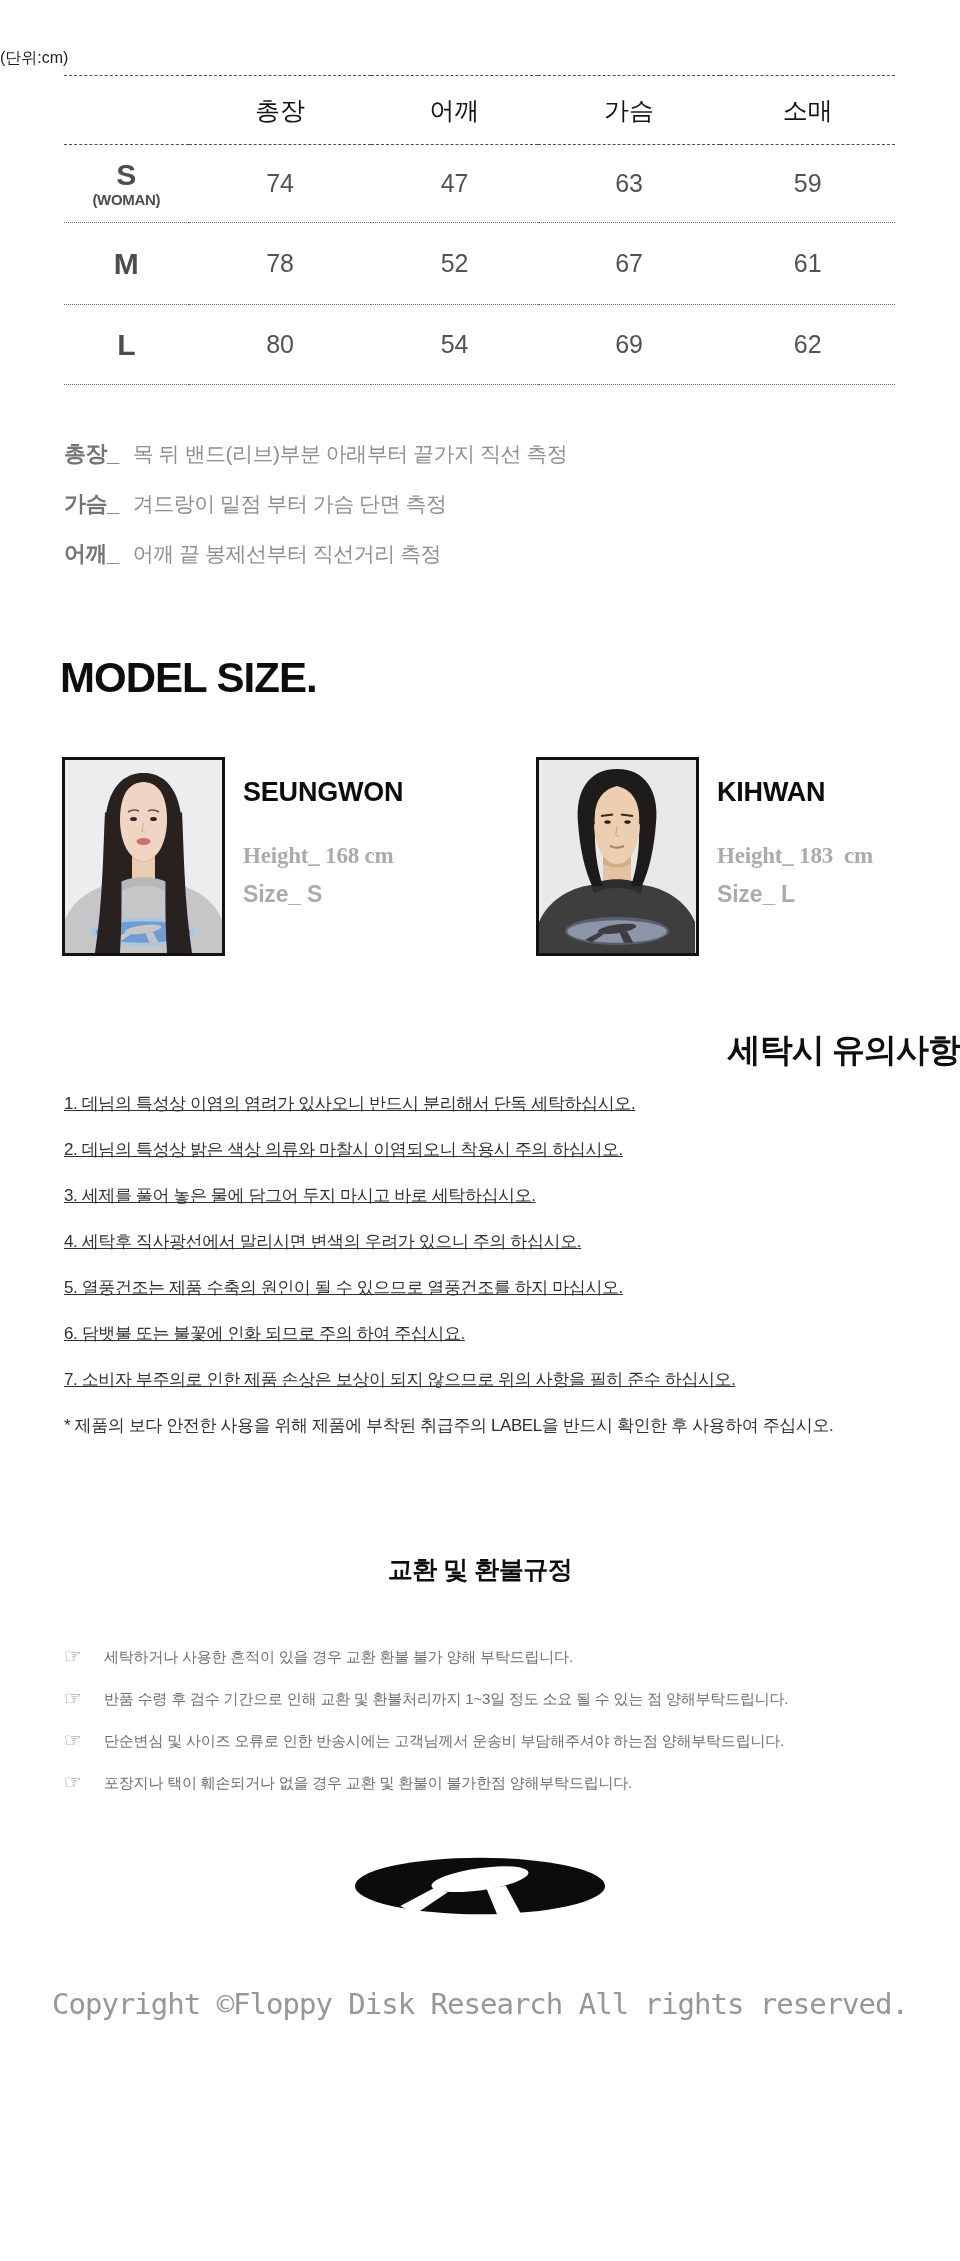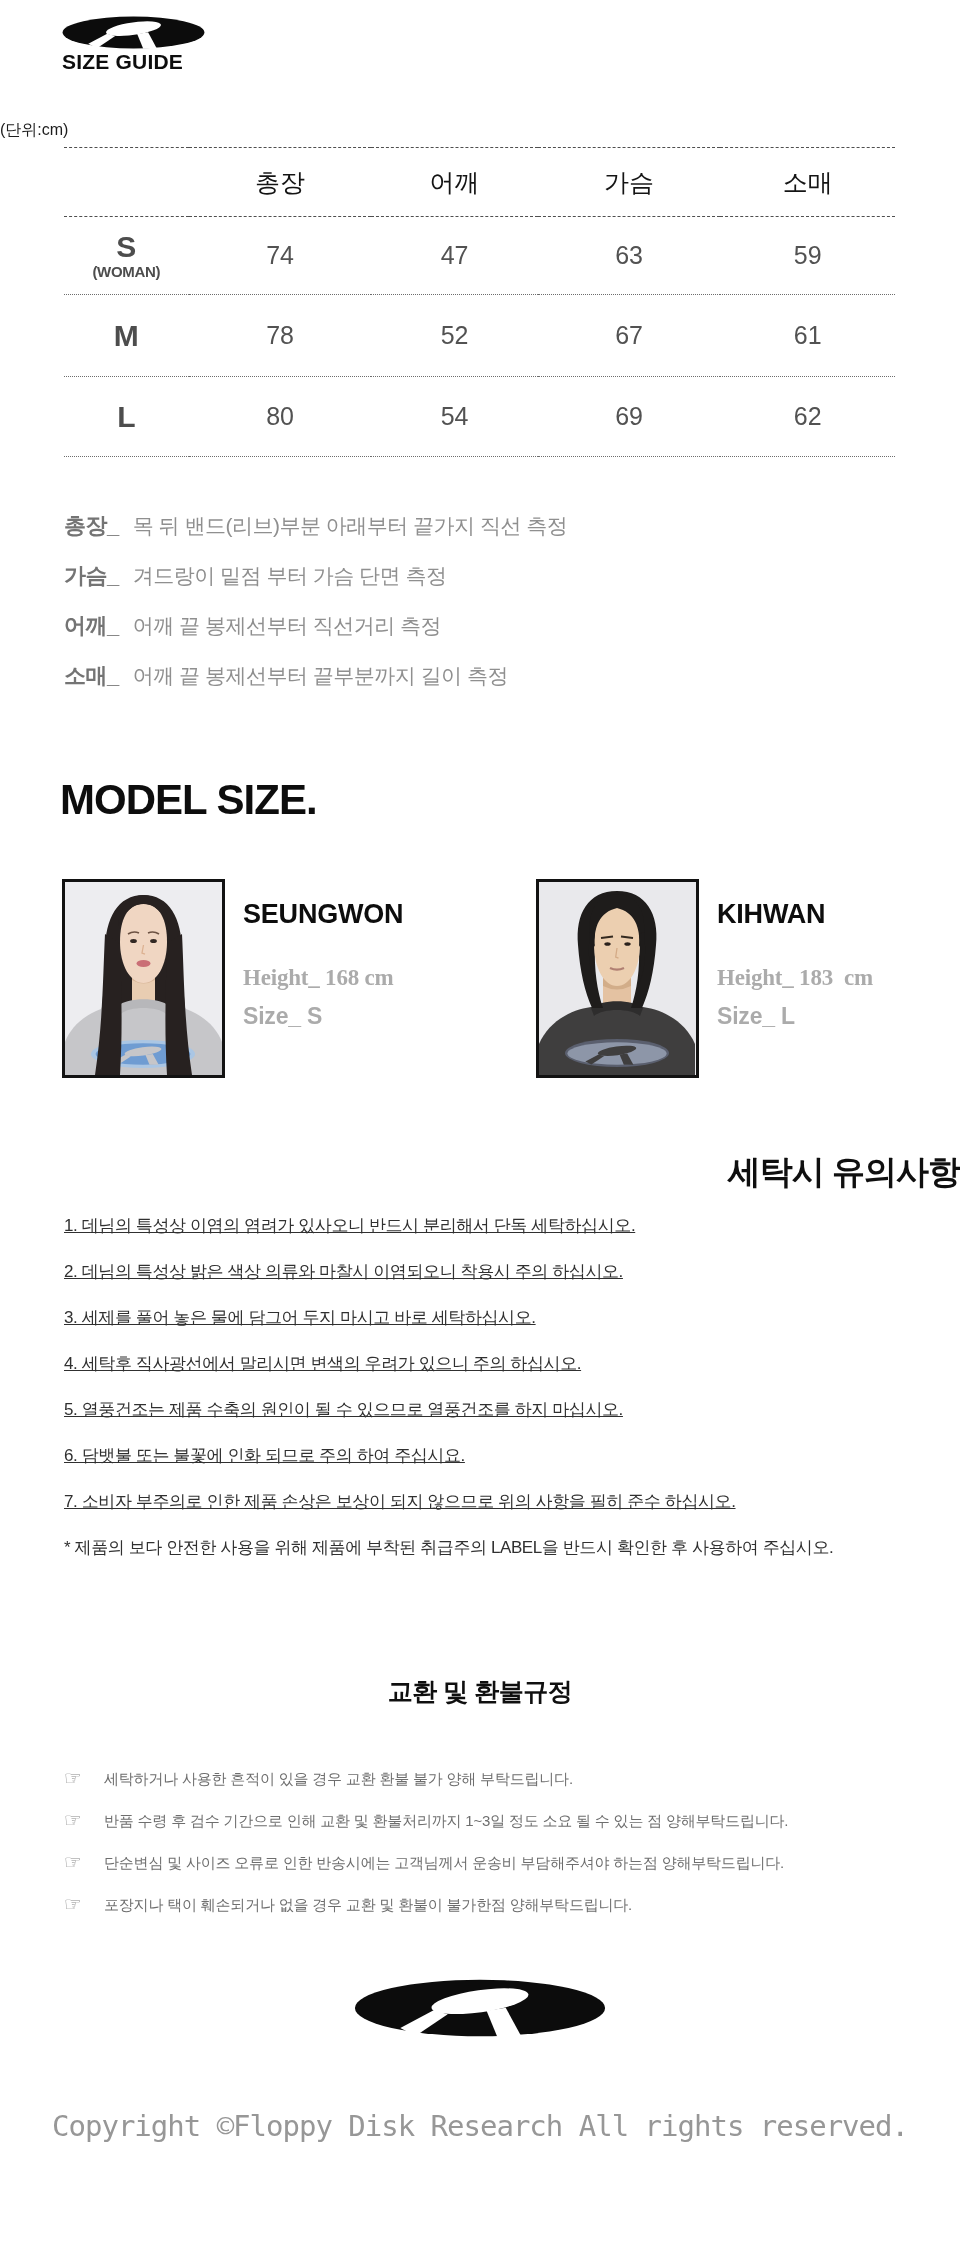--- a/index.html
+++ b/index.html
@@ -72,26 +72,20 @@
   <symbol id="brandmark" viewBox="0 0 500 115">
     <ellipse cx="250" cy="57.5" rx="248" ry="56" fill="var(--mark,#0c0c0c)"></ellipse>
     <ellipse transform="rotate(-8 250 44)" cx="250" cy="44" rx="97" ry="22" fill="var(--hole,#ffffff)"></ellipse>
     <path d="M92,97 L158,62 L186,70 L122,113 Z" fill="var(--hole,#ffffff)"></path>
     <path d="M263,63 L301,57 L332,114 L284,114 Z" fill="var(--hole,#ffffff)"></path>
   </symbol>
 </svg>
 
 <div class="page">
 
-  <div class="brand-header">
-    <svg class="logo-top" viewBox="0 0 500 115">
-        <use href="#brandmark"></use>
-      </svg>
-    <div class="size-guide-title">SIZE GUIDE</div>
-  </div>
 
   <div class="unit-label">(단위:cm)</div>
 
   <table class="size-table">
     <colgroup>
         <col style="width:15%">
         <col style="width:22%">
         <col style="width:20%">
         <col style="width:22%">
         <col style="width:21%">
@@ -140,24 +134,20 @@
       <span class="measure-label">총장_</span>
       <span class="measure-text">목 뒤 밴드(리브)부분 아래부터 끝가지 직선 측정</span>
     </div>
     <div class="measure-line">
       <span class="measure-label">가슴_</span>
       <span class="measure-text">겨드랑이 밑점 부터 가슴 단면 측정</span>
     </div>
     <div class="measure-line">
       <span class="measure-label">어깨_</span>
       <span class="measure-text">어깨 끝 봉제선부터 직선거리 측정</span>
-    </div>
-    <div class="measure-line">
-      <span class="measure-label">소매_</span>
-      <span class="measure-text">어깨 끝 봉제선부터 끝부분까지 길이 측정</span>
     </div>
   </div>
 
   <div class="model-title">MODEL SIZE.</div>
 
   <div class="model-cards">
     <div class="model-card first">
       <div class="model-photo">
         <svg viewBox="0 0 157 193">
           <rect width="157" height="193" fill="#EDEDF0"></rect>

